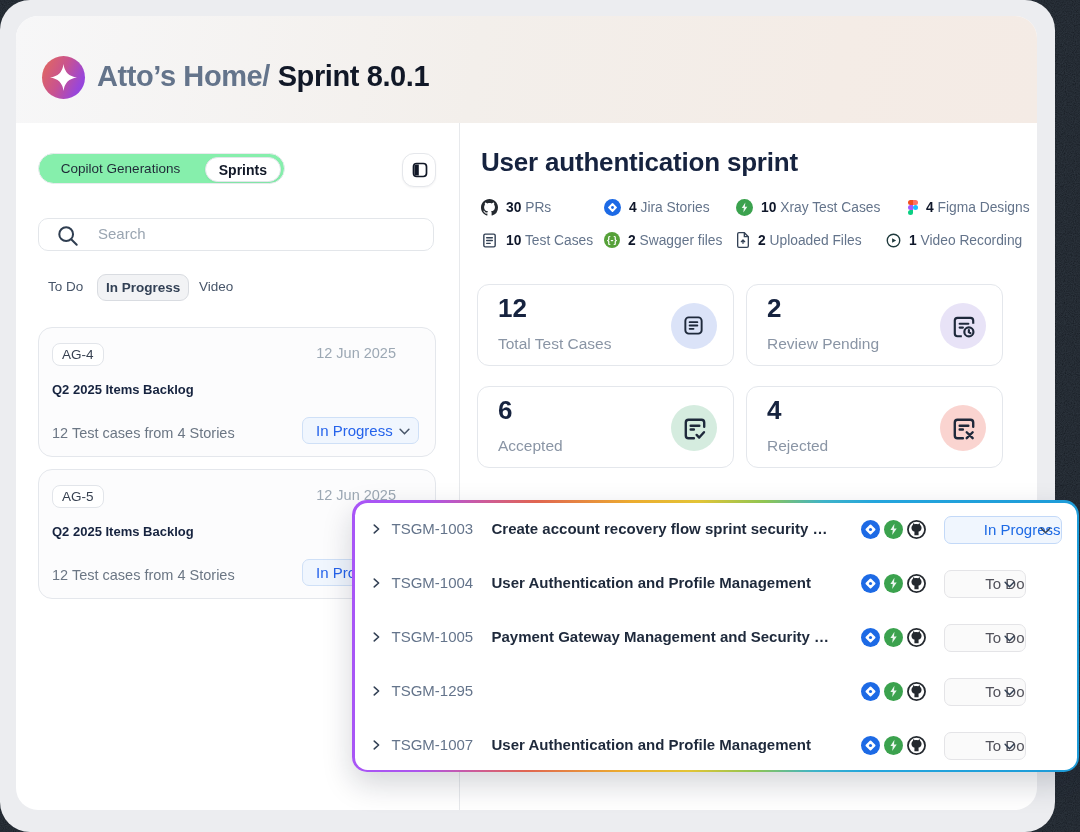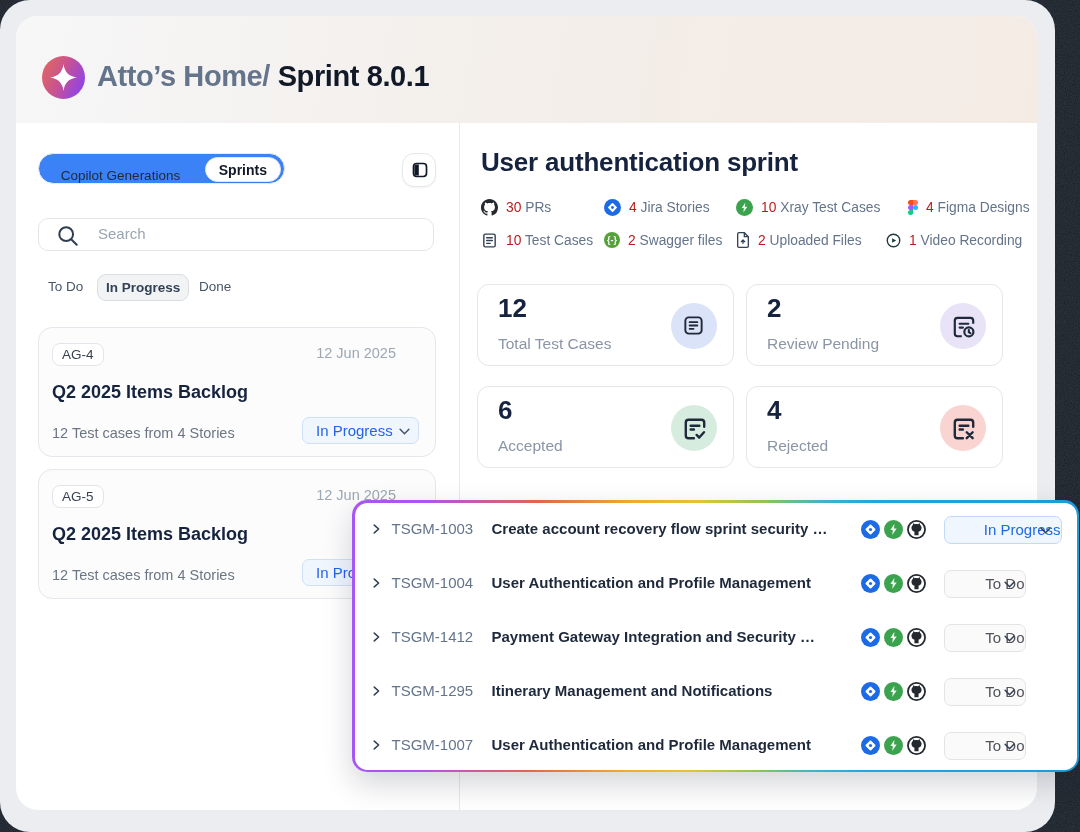--- a/index.html
+++ b/index.html
@@ -9,50 +9,50 @@
 .page { position:absolute; left:0; top:0; width:1055px; height:832px; background:#ecedf0; border-radius:30px; }
 .window { position:absolute; left:16px; top:16px; width:1021px; height:794px; background:#ffffff; border-radius:22px; overflow:hidden; }
 .header { position:absolute; left:0; top:0; width:100%; height:107px; background:linear-gradient(100deg,#f7f7f8 0%,#f3efeb 45%,#f4ece6 80%,#f4ebe5 100%); }
 .logo { position:absolute; left:26px; top:40px; width:43px; height:43px; border-radius:50%; background:linear-gradient(115deg,#e1685f 5%,#c9538f 45%,#9a46d8 80%,#8a41e6 100%); }
 .logo svg { position:absolute; left:8px; top:8px; }
 .htitle { position:absolute; left:81px; top:44px; font-size:29px; font-weight:600; color:#64748b; letter-spacing:-0.4px; }
 .htitle b { color:#111827; }
 .divider { position:absolute; left:443px; top:107px; width:1px; height:687px; background:#e7e9ec; }
 
 
-.seg { position:absolute; left:22px; top:137px; width:247px; height:31px; background:#3b82f6; border:1px solid #e9ebee; border-radius:16px; display:flex; align-items:flex-end; }
+.seg { position:absolute; left:22px; top:137px; width:247px; height:31px; background:#86efac; border:1px solid #e9ebee; border-radius:16px; display:flex; align-items:center; }
 .seg .a { width:163px; text-align:center; font-size:13.5px; color:#1f2937; font-weight:500; }
 .seg .b { position:absolute; right:3px; top:3px; height:25px; padding:0 13px; background:#fff; border:1px solid #e2e5ea; border-radius:13px; font-size:14px; font-weight:600; color:#111827; line-height:25px; box-shadow:0 1px 2px rgba(16,24,40,.05); }
 .toggle { position:absolute; left:386px; top:137px; width:34px; height:34px; border:1px solid #e5e7eb; border-radius:12px; background:#fff; box-shadow:0 1px 2px rgba(16,24,40,.05); }
 .toggle svg { position:absolute; left:9px; top:8px; }
 .search { position:absolute; left:22px; top:202px; width:396px; height:33px; border:1px solid #e3e6ea; border-radius:10px; background:#fff; }
 .search svg { position:absolute; left:18px; top:6px; }
 .search span { position:absolute; left:59px; top:6px; font-size:15px; color:#9aa5b1; }
 .chips { position:absolute; left:22px; top:258px; width:400px; height:26px; }
 .chips .t { position:absolute; top:5px; font-size:13.5px; color:#475569; }
 .chips .todo { left:10px; }
 .chips .chip { position:absolute; left:59px; top:0; height:27px; line-height:25px; padding:0 8px; background:#f2f3f5; border:1px solid #d9dce1; border-radius:9px; font-size:13.5px; font-weight:600; color:#334155; }
 .chips .done { left:161px; }
 
 .card { position:absolute; left:22px; width:398px; height:130px; background:#fcfcfd; border:1px solid #e4e7ec; border-radius:14px;padding-left:40px; }
 .card1 { top:311px; }
 .card2 { top:453px; }
 .badge { position:absolute; left:13px; top:15px; height:23px; line-height:21px; padding:0 9px; background:#fff; border:1px solid #e2e5ea; border-radius:8px; font-size:13.5px; color:#374151; }
 .cdate { position:absolute; right:39px; top:17px; font-size:14.5px; color:#9ca8b4; }
-.ctitle { position:absolute; left:13px; top:54px; font-size:18px; font-weight:700; color:#16233f; }
+.ctitle { position:absolute; left:13px; top:54px; font-size:13px; font-weight:700; color:#16233f; }
 .cfoot { position:absolute; left:13px; top:97px; font-size:14.5px; color:#6b7684; }
 .cbtn { position:absolute; right:16px; top:89px; width:117px; height:27px; background:#f0f6fe; border:1px solid #cfe0f7; border-radius:7px; font-size:15px; color:#2563eb; line-height:25px; padding-left:13px; }
 .cbtn svg { position:absolute; right:8px; top:10px; }
 
 
 .rp { position:absolute; left:444px; top:107px; width:577px; height:687px; }
 .rtitle { position:absolute; left:21px; top:24px; font-size:26px; font-weight:700; color:#16233f; letter-spacing:-0.2px; }
 .meta { position:absolute; left:21px; top:0; }
 .mi { position:absolute; height:18px; display:flex; align-items:center; gap:8px; font-size:13.8px; color:#64748b; white-space:nowrap; }
-.mi b { color:#b91c1c; font-weight:400; }
+.mi b { color:#0f172a; font-weight:700; }
 .mi svg { flex:none; }
 
 .scard { position:absolute; width:257px; height:82px; background:#fff; border:1px solid #e4e7ec; border-radius:12px; }
 .scard .n { position:absolute; left:20px; top:8px; font-size:26px; font-weight:700; color:#16233f; }
 .scard .l { position:absolute; left:20px; top:50px; font-size:15.5px; color:#8a95a5; }
 .scard .ic { position:absolute; right:16px; top:18px; width:46px; height:46px; border-radius:50%; }
 .scard .ic svg { position:absolute; left:11px; top:11px; }
 
 
 .overlay { position:absolute; left:352px; top:500px; width:727px; height:272px; border-radius:15px; padding:2.5px; background:linear-gradient(92deg,#a855f7 0%,#ac55ee 10%,#cd5b99 18%,#e06551 25%,#ecac2f 38%,#e3c436 47%,#8fc553 56%,#3fb3c8 64%,#24a5dd 71%,#1d9bd8 100%); box-shadow:0 12px 30px rgba(15,23,42,.18); }
@@ -101,21 +101,21 @@
   <div class="search">
     <svg width="22" height="22" viewBox="0 0 24 24" fill="none" stroke="#2f3e51" stroke-width="2.2" stroke-linecap="round">
         <circle cx="10" cy="10" r="7.5"></circle>
         <path d="M16 16 L21.5 21.5"></path>
       </svg>
     <span>Search</span>
   </div>
   <div class="chips">
     <span class="t todo">To Do</span>
     <span class="chip">In Progress</span>
-    <span class="t done">Done</span>
+    <span class="t done">Video</span>
   </div>
 
   <div class="card card1">
     <span class="badge">AG-4</span>
       <span class="cdate">12 Jun 2025</span>
     <div class="ctitle">Q2 2025 Items Backlog</div>
     <div class="cfoot">12 Test cases from 4 Stories</div>
     <div class="cbtn">In Progress<svg width="11" height="7" viewBox="0 0 12 8" fill="none" stroke="#475569" stroke-width="1.8" stroke-linecap="round">
           <path d="M1 1.5 L6 6.5 L11 1.5"></path>
         </svg></div>
@@ -293,22 +293,22 @@
           </svg>
         </span>
     <span class="st todo2">To Do<svg width="11" height="7" viewBox="0 0 12 8" fill="none" stroke="#334155" stroke-width="1.8" stroke-linecap="round">
             <path d="M1 1.5 L6 6.5 L11 1.5"></path>
           </svg></span>
   </div>
   <div class="row" style="top:108px;">
     <svg class="chev" width="14" height="14" viewBox="0 0 16 16" fill="none" stroke="#334155" stroke-width="1.8" stroke-linecap="round" stroke-linejoin="round">
           <path d="M6 3.5 L11 8 L6 12.5"></path>
         </svg>
-    <span class="id">TSGM-1412</span>
-        <span class="tt">Payment Gateway Integration and Security …</span>
+    <span class="id">TSGM-1005</span>
+        <span class="tt">Payment Gateway Management and Security …</span>
     <span class="icons">
           <svg width="19" height="19" viewBox="0 0 16 16">
             <circle cx="8" cy="8" r="8" fill="#1d6ae5"></circle>
             <rect x="4.8" y="4.8" width="6.4" height="6.4" rx="0.8" transform="rotate(45 8 8)" fill="#fff"></rect>
             <circle cx="8" cy="8" r="1.3" fill="#1d6ae5"></circle>
           </svg>
           <svg width="19" height="19" viewBox="0 0 16 16">
             <circle cx="8" cy="8" r="8" fill="#3ba24e"></circle>
             <path d="M8.8 3.2 L5.4 8.4 H7.4 L6.9 12.6 L10.7 7.2 H8.4 Z" fill="#eaf6ee"></path>
           </svg>
@@ -319,21 +319,20 @@
         </span>
     <span class="st todo2">To Do<svg width="11" height="7" viewBox="0 0 12 8" fill="none" stroke="#334155" stroke-width="1.8" stroke-linecap="round">
             <path d="M1 1.5 L6 6.5 L11 1.5"></path>
           </svg></span>
   </div>
   <div class="row" style="top:162px;">
     <svg class="chev" width="14" height="14" viewBox="0 0 16 16" fill="none" stroke="#334155" stroke-width="1.8" stroke-linecap="round" stroke-linejoin="round">
           <path d="M6 3.5 L11 8 L6 12.5"></path>
         </svg>
     <span class="id">TSGM-1295</span>
-        <span class="tt">Itinerary Management and Notifications</span>
     <span class="icons">
           <svg width="19" height="19" viewBox="0 0 16 16">
             <circle cx="8" cy="8" r="8" fill="#1d6ae5"></circle>
             <rect x="4.8" y="4.8" width="6.4" height="6.4" rx="0.8" transform="rotate(45 8 8)" fill="#fff"></rect>
             <circle cx="8" cy="8" r="1.3" fill="#1d6ae5"></circle>
           </svg>
           <svg width="19" height="19" viewBox="0 0 16 16">
             <circle cx="8" cy="8" r="8" fill="#3ba24e"></circle>
             <path d="M8.8 3.2 L5.4 8.4 H7.4 L6.9 12.6 L10.7 7.2 H8.4 Z" fill="#eaf6ee"></path>
           </svg>

